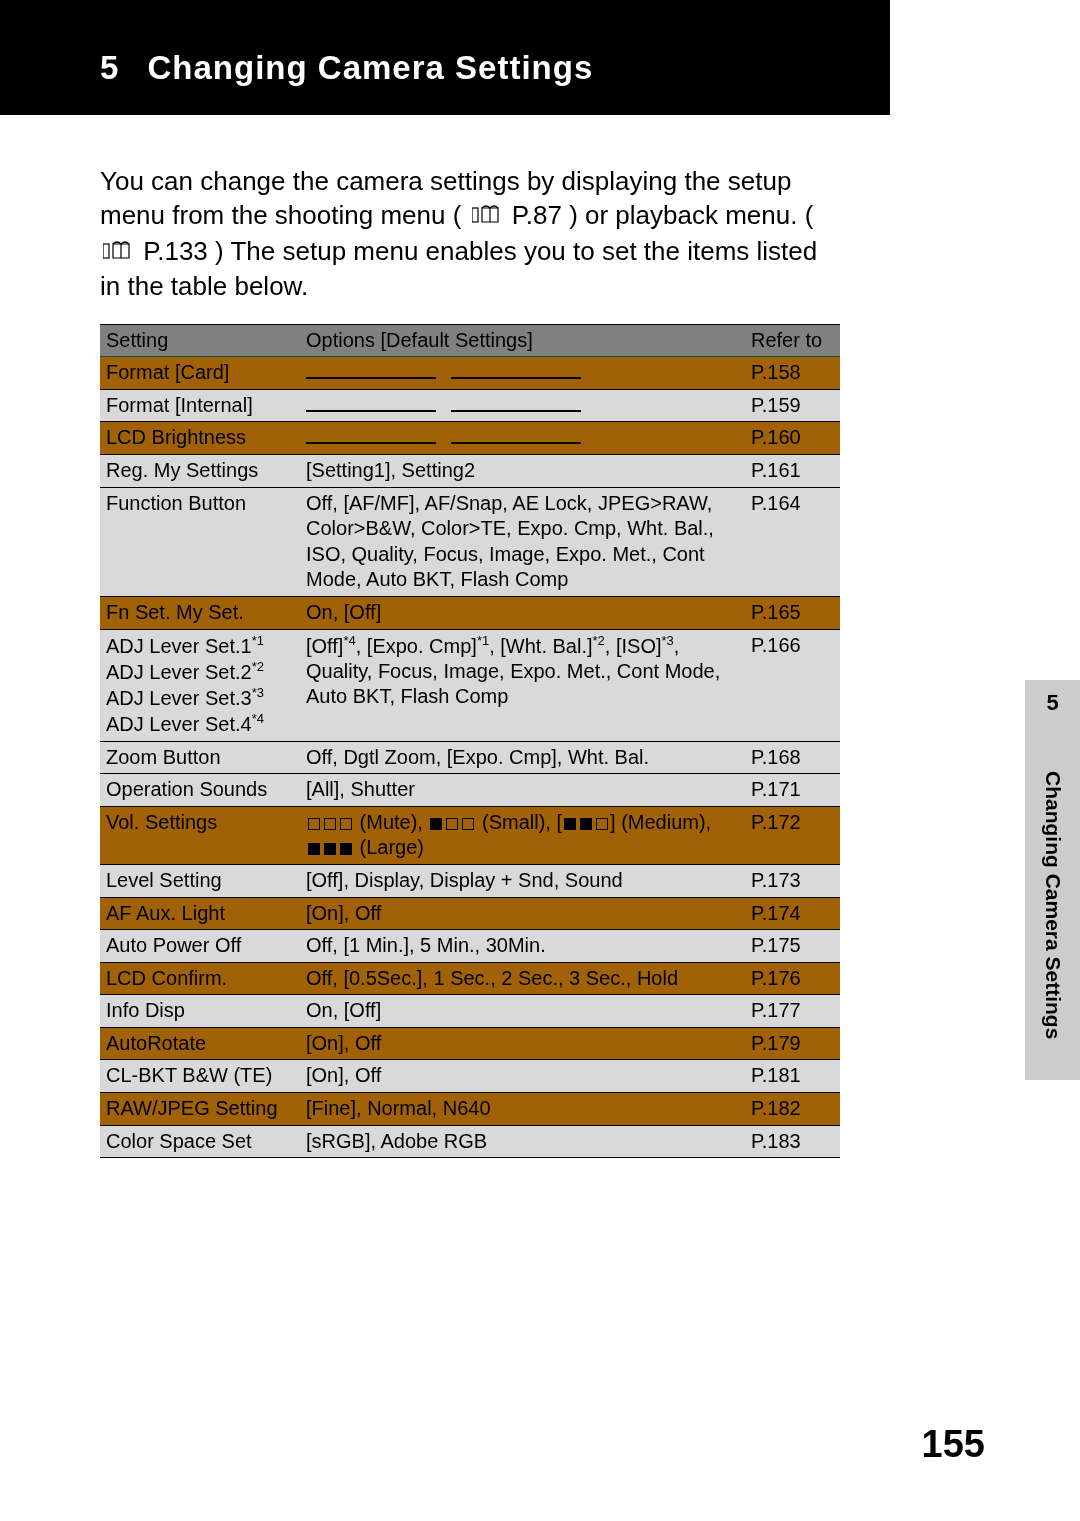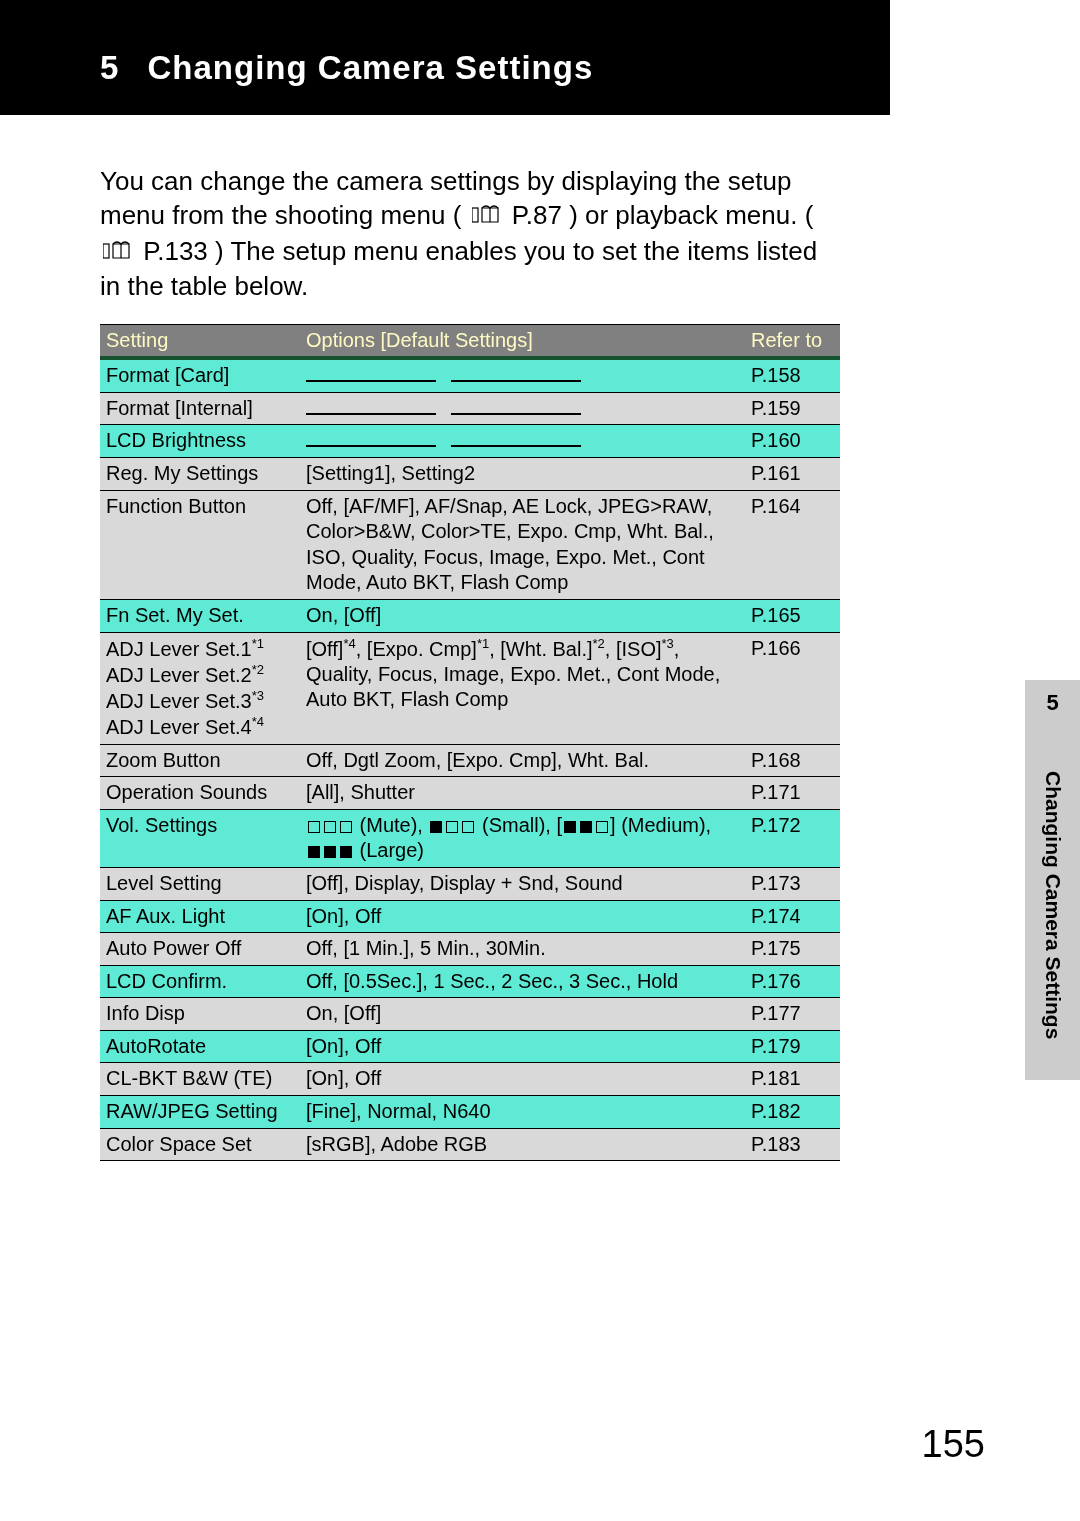--- a/index.html
+++ b/index.html
@@ -69,28 +69,28 @@
     width: 100%;
     border-collapse: collapse;
     font-size: 20px;
     table-layout: fixed;
   }
   table.settings col.c-set   { width: 200px; }
   table.settings col.c-opt   { width: 445px; }
   table.settings col.c-ref   { width: 95px; }
   table.settings th {
     background: #808080;
-    color: #fef9c3;
+    color: #000000;
     text-align: left;
     font-weight: normal;
     padding: 4px 6px;
     border-top: 1px solid #000;
-    border-bottom: 4px solid #14532d;
-  }
-  table.settings tr.odd  td { background: #5eead4; }
+    border-bottom: 1px solid #14532d;
+  }
+  table.settings tr.odd  td { background: #a16207; }
   table.settings tr.even td { background: #d9d9d9; }
   table.settings td {
     padding: 3px 6px;
     border-bottom: 1px solid #000;
     vertical-align: top;
     line-height: 1.28;
   }
   .sup { font-size: 0.65em; vertical-align: super; }
   .dash-line {
     display: inline-block;
@@ -143,21 +143,21 @@
   }
   .side-tab-text span {
     writing-mode: vertical-rl;
     text-orientation: mixed;
   }
   .page-number {
     position: absolute;
     right: 95px;
     bottom: 55px;
     font-size: 38px;
-    font-weight: 400;
+    font-weight: 700;
   }
 </style>
 </head>
 <body>
 
 <div class="page">
 
   <div class="top-black-bar">
     <div class="chapter-line">
       <span class="chapter-number">5</span>

